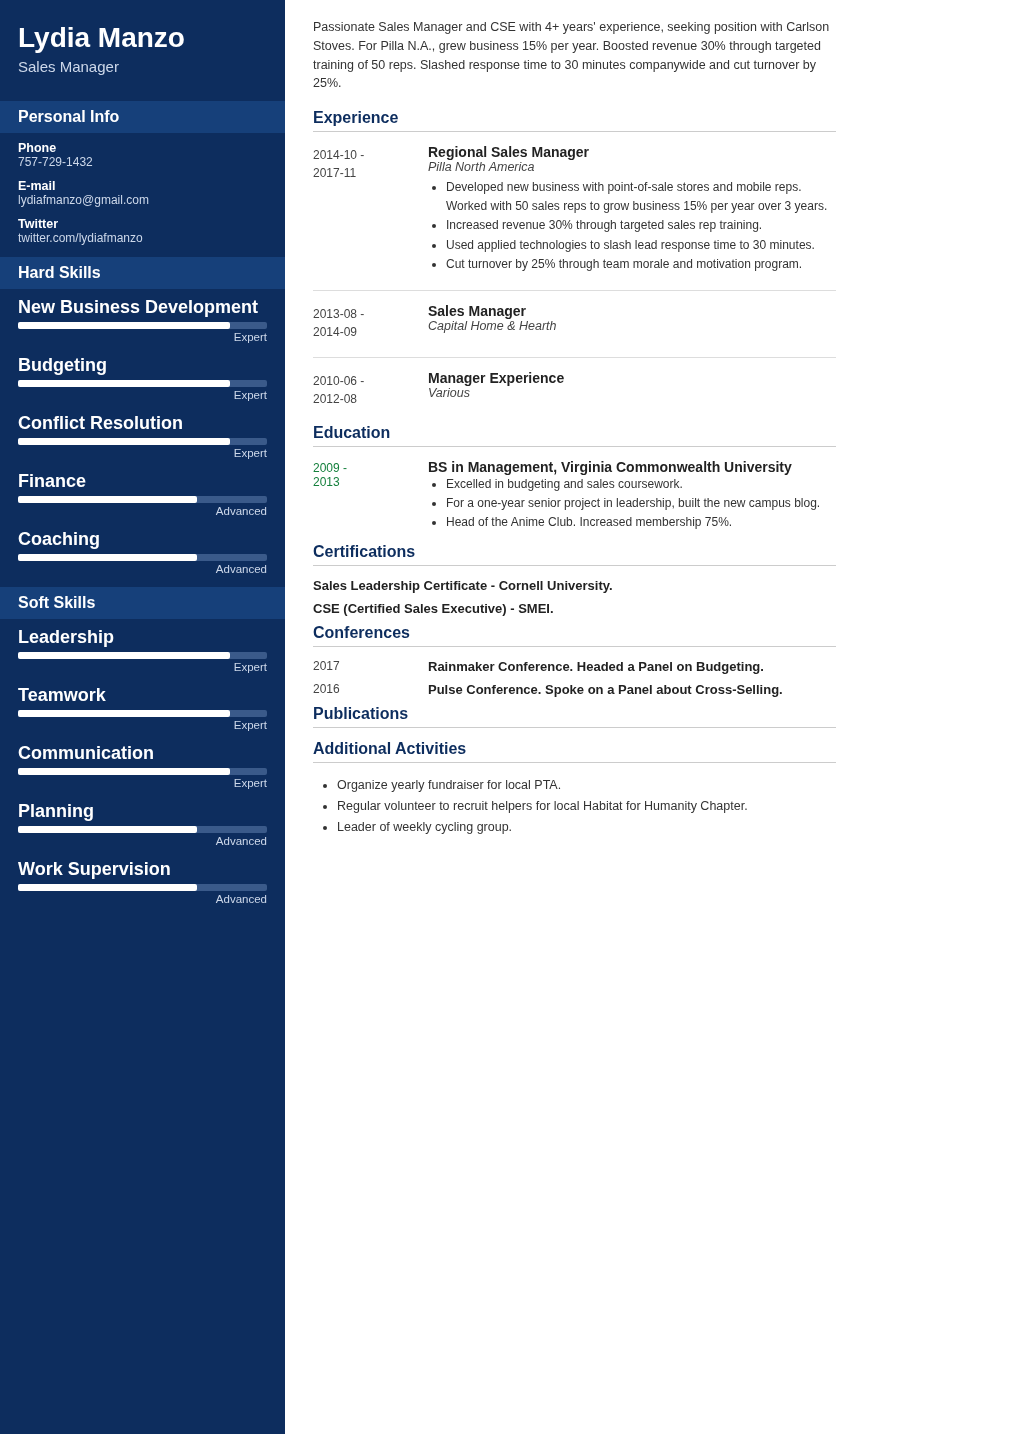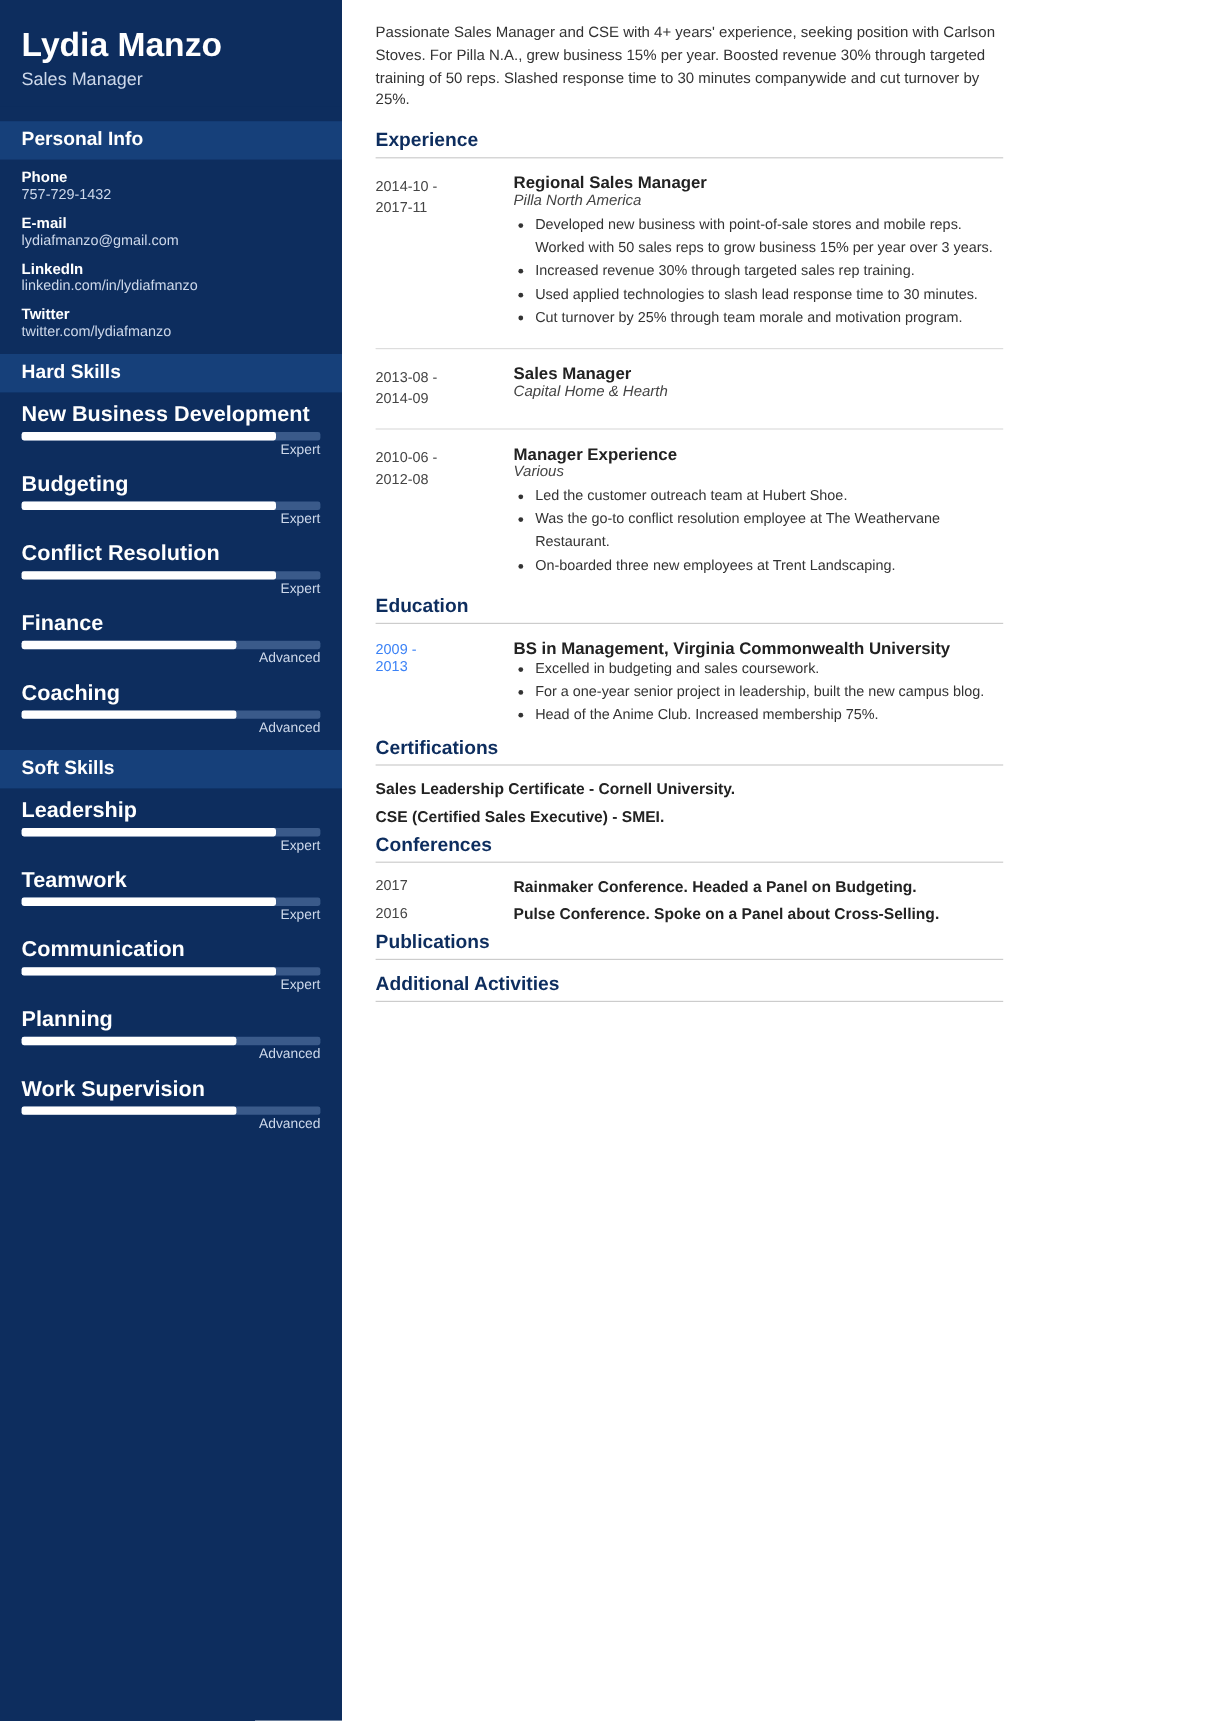--- a/index.html
+++ b/index.html
@@ -153,21 +153,21 @@
       margin: 12px 0;
     }
     .edu-block {
       display: flex;
       margin-bottom: 10px;
     }
     .edu-dates {
       width: 115px;
       flex-shrink: 0;
       font-size: 12px;
-      color: #3b82f6;
+      color: #15803d;
       padding-top: 2px;
     }
     .edu-details {
       flex: 1;
     }
     .edu-degree {
       font-size: 14px;
       font-weight: bold;
       color: #222;
     }
@@ -221,24 +221,20 @@
     <div class="sidebar-section-header">Personal Info</div>
     <div class="sidebar-content">
 
     <div class="personal-item">
           <div class="label">Phone</div>
           <div class="value">757-729-1432</div>
         </div>
         <div class="personal-item">
           <div class="label">E-mail</div>
           <div class="value">lydiafmanzo@gmail.com</div>
-        </div>
-        <div class="personal-item">
-          <div class="label">LinkedIn</div>
-          <div class="value">linkedin.com/in/lydiafmanzo</div>
         </div>
         <div class="personal-item">
           <div class="label">Twitter</div>
           <div class="value">twitter.com/lydiafmanzo</div>
         </div>
       </div>
 
     <div class="sidebar-section-header">Hard Skills</div>
     <div class="sidebar-content">
 
@@ -345,25 +341,20 @@
       <div class="exp-job-title">Sales Manager</div>
       <div class="exp-company">Capital Home &amp; Hearth</div>
     </div>
   </div>
         <hr class="section-divider">
         <div class="exp-block">
     <div class="exp-dates">2010-06 -<br>2012-08</div>
     <div class="exp-details">
       <div class="exp-job-title">Manager Experience</div>
       <div class="exp-company">Various</div>
-      <ul class="exp-bullets">
-              <li>Led the customer outreach team at Hubert Shoe.</li>
-              <li>Was the go-to conflict resolution employee at The Weathervane Restaurant.</li>
-              <li>On-boarded three new employees at Trent Landscaping.</li>
-            </ul>
     </div>
   </div>
       </div>
 
     <div class="section-title">Education</div>
     <div id="education-list">
         <div class="edu-block">
     <div class="edu-dates">2009 -<br>2013</div>
     <div class="edu-details">
       <div class="edu-degree">BS in Management, Virginia Commonwealth University</div>
@@ -390,15 +381,20 @@
   </div>
         <div class="conf-block">
     <div class="conf-year">2016</div>
     <div class="conf-detail">Pulse Conference. Spoke on a Panel about Cross-Selling.</div>
   </div>
       </div>
 
     <div class="section-title">Publications</div>
 
     <div class="section-title">Additional Activities</div>
+    <ul class="activity-bullets" id="additional-list">
+        <li>Organize yearly fundraiser for local PTA.</li>
+        <li>Regular volunteer to recruit helpers for local Habitat for Humanity Chapter.</li>
+        <li>Leader of weekly cycling group.</li>
+      </ul>
   </div>
 
 </div>
 
 </body></html>

